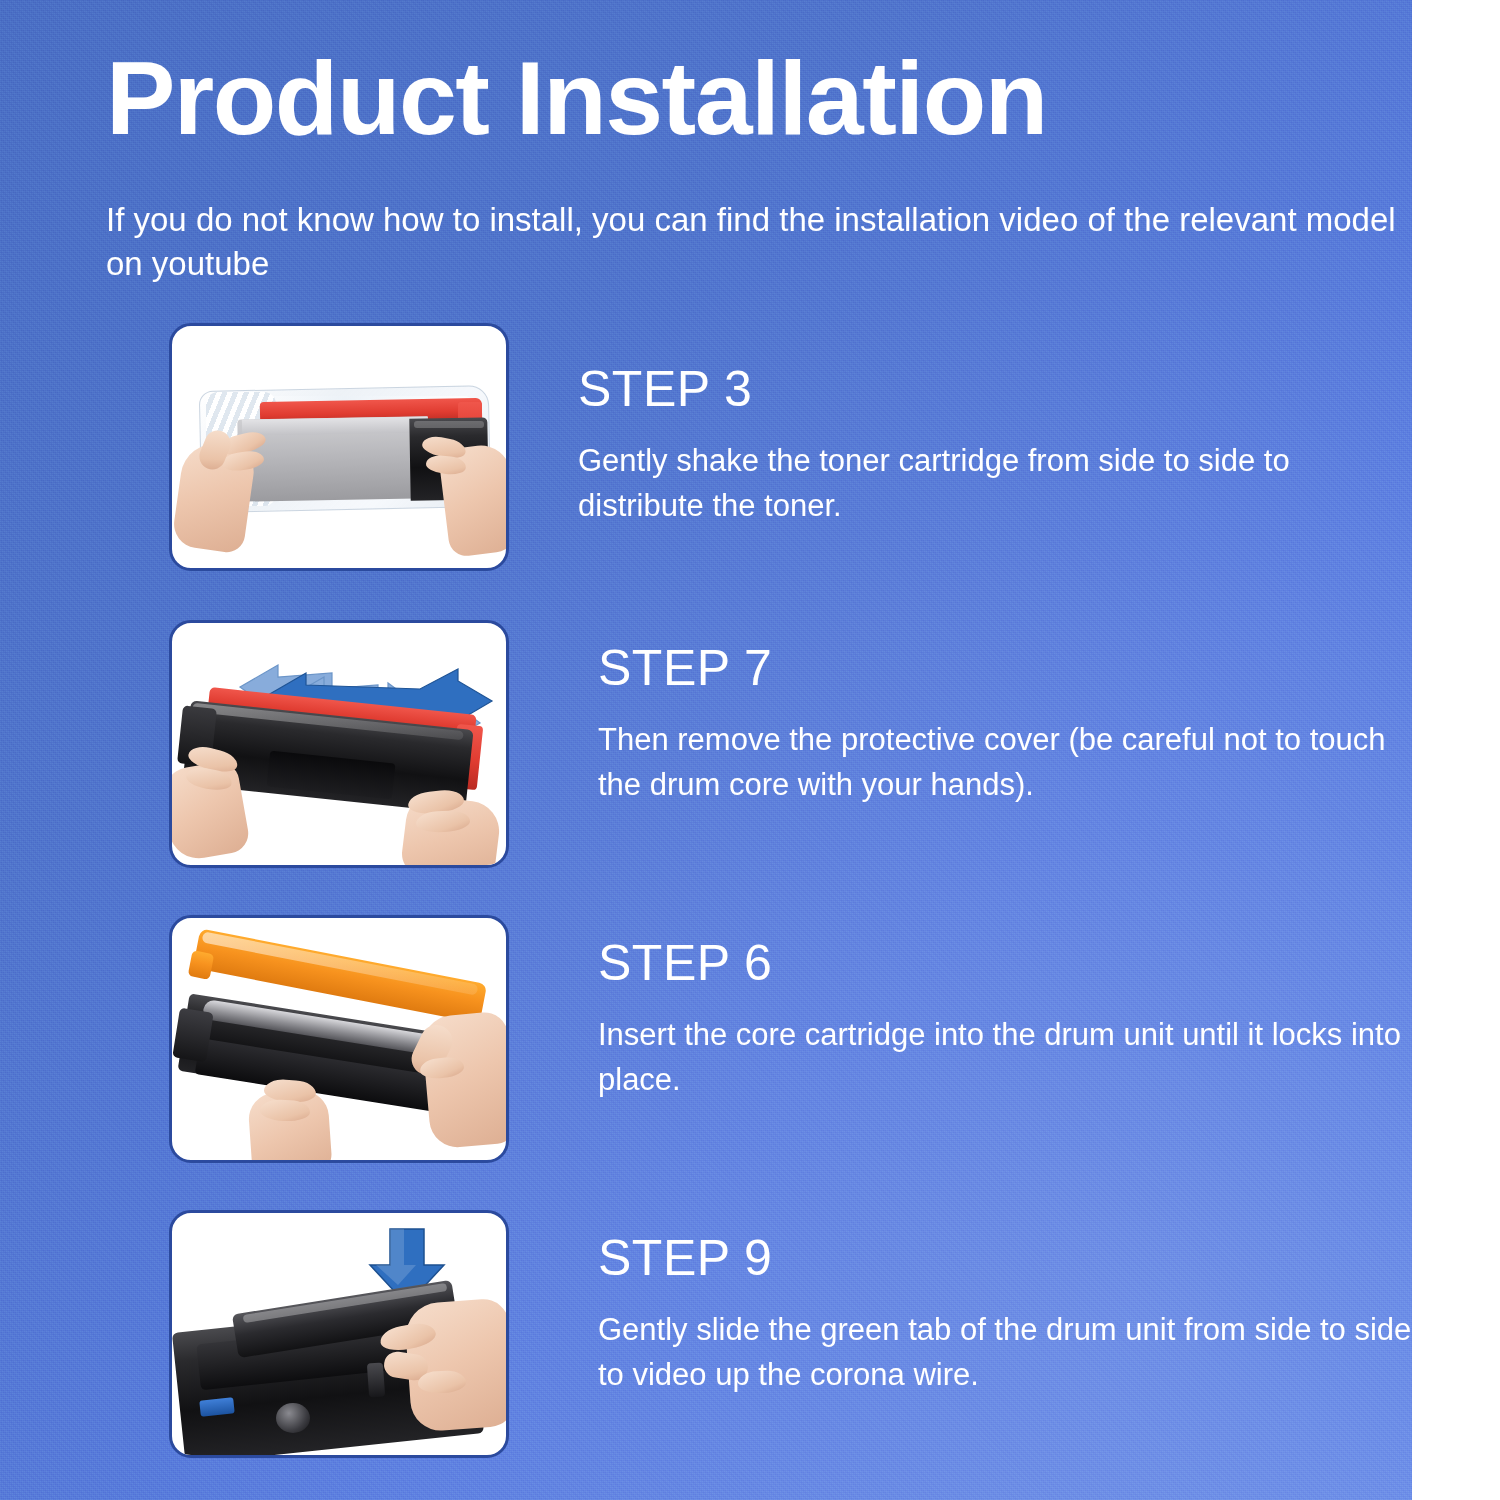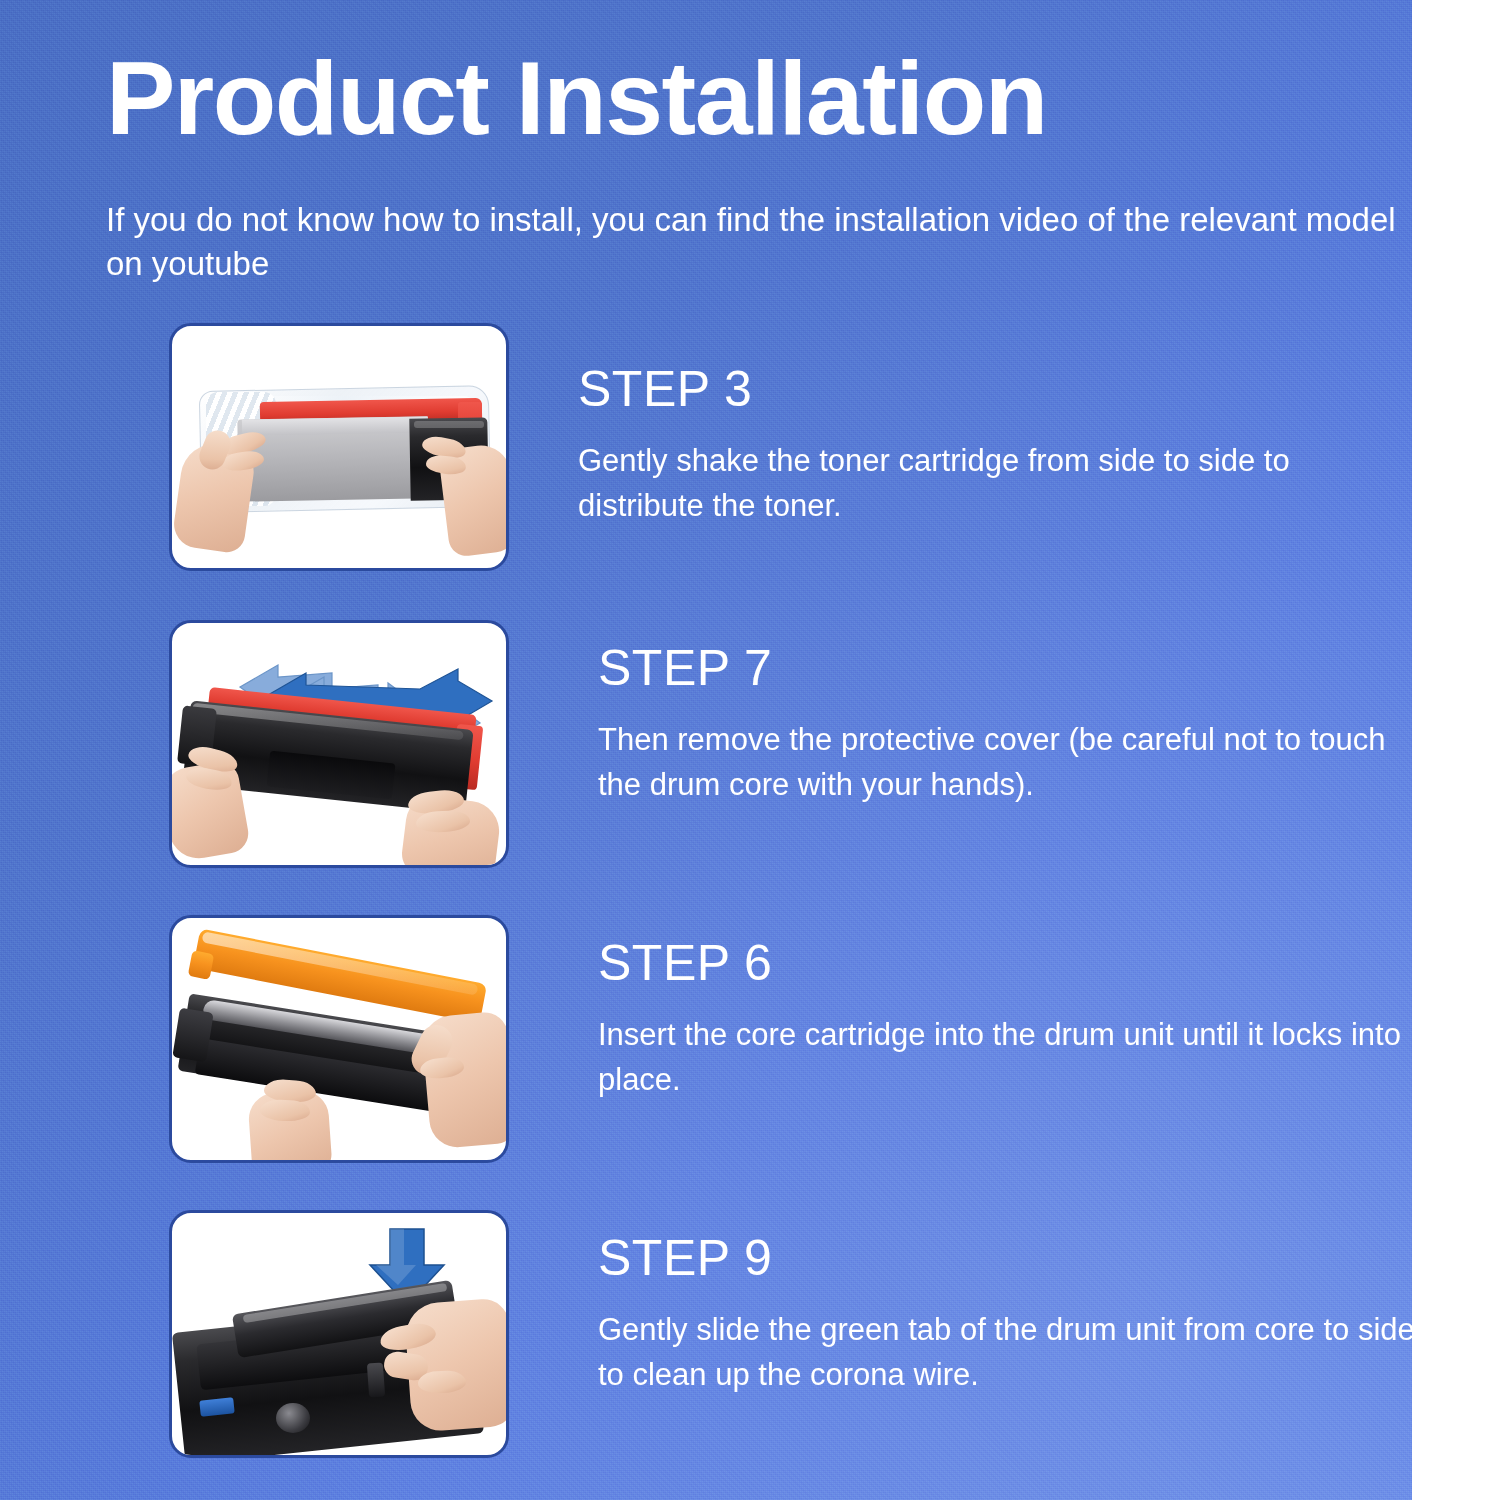--- a/index.html
+++ b/index.html
@@ -291,17 +291,17 @@
 
         <div class="hand obj" style="left:236px; top:88px; width:104px; height:128px; border-radius:34px 26px 26px 30px; transform:rotate(-4deg);"></div>
         <div class="finger" style="left:208px; top:112px; width:56px; height:24px; transform:rotate(-10deg);"></div>
         <div class="finger" style="left:212px; top:140px; width:44px; height:26px; border-radius:16px; transform:rotate(8deg);"></div>
         <div class="finger" style="left:246px; top:158px; width:48px; height:22px; transform:rotate(-2deg);"></div>
       </div>
     </div>
 
     <div class="txt t4">
       <div class="step-head">STEP 9</div>
-      <div class="step-desc">Gently slide the green tab of the drum unit from core to side to clean up the corona wire.</div>
+      <div class="step-desc">Gently slide the green tab of the drum unit from side to side to video up the corona wire.</div>
     </div>
   </div>
 
 </div>
 
 </body></html>

